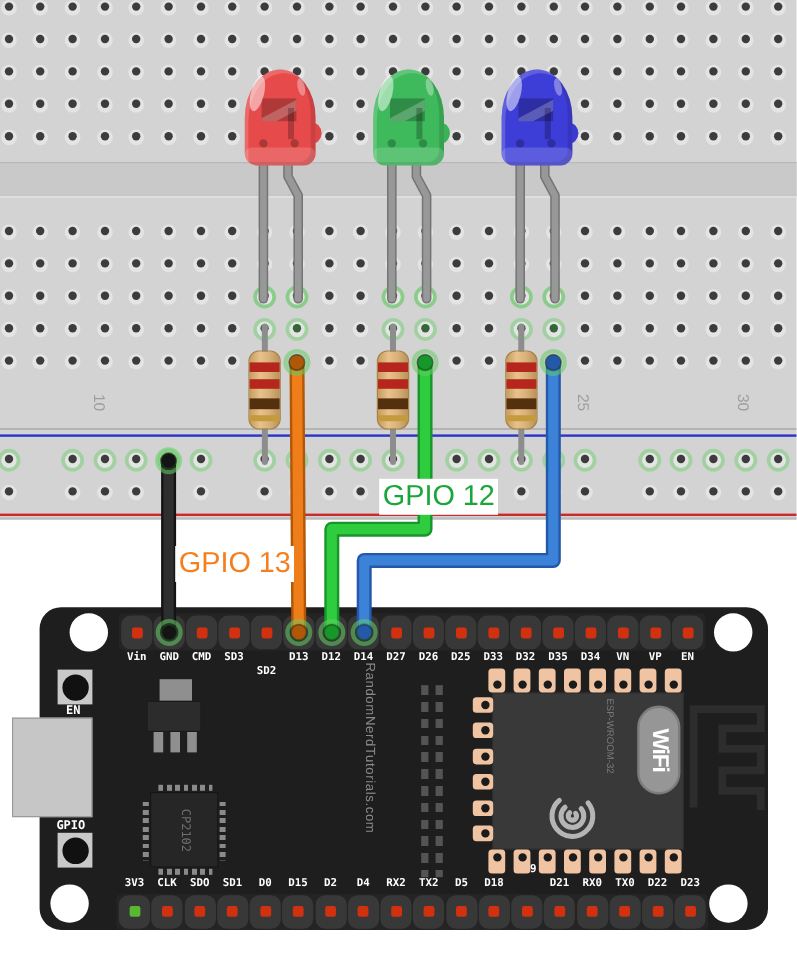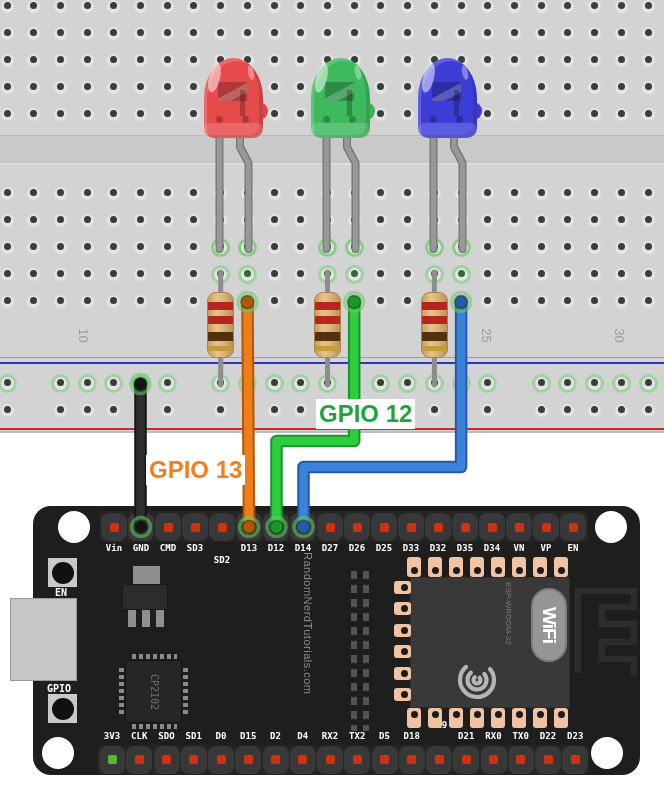--- a/index.html
+++ b/index.html
@@ -17,21 +17,21 @@
   .bb-line.red{top:428px;height:2px;background:#cc2a2a;}
   .bb-edge{position:absolute;left:0;top:431px;width:664px;height:2px;background:#bdbdbd;}
   .hole{position:absolute;width:13px;height:13px;border-radius:50%;background:#e4e4e4;}
   .hole::after{content:'';position:absolute;left:3px;top:2px;width:7px;height:7px;border-radius:50%;background:#3c3c3c;}
   .hole.gdot::after{background:#34663a;}
   .ring{position:absolute;width:19px;height:19px;border-radius:50%;border:3px solid rgba(92,201,92,.62);}
   .ring.soft{border-color:rgba(112,208,112,.5);}
   .bb-num{position:absolute;color:#9e9e9e;font-size:13px;transform:rotate(90deg);transform-origin:center;}
 
   
-  .gpio-label{position:absolute;font-weight:bold;font-size:24px;background:#fff;line-height:30px;
+  .gpio-label{position:absolute;font-weight:normal;font-size:24px;background:#fff;line-height:30px;
               padding:0 3px;z-index:6;letter-spacing:0px;}
 
   
   .esp32{position:absolute;left:33px;top:506px;width:607px;height:269px;background:#1e1e1e;
          border-radius:18px;z-index:2;}
   .mount{position:absolute;width:32px;height:32px;border-radius:50%;background:#fff;}
   .pinstrip{position:absolute;background:#242424;border-radius:4px;}
   .socket{position:absolute;width:26px;height:28px;border-radius:8px;background:#383838;}
   .pinsq{position:absolute;width:9px;height:9px;border-radius:2px;background:#d2310f;}
   .pinsq.green{background:#58b832;}

